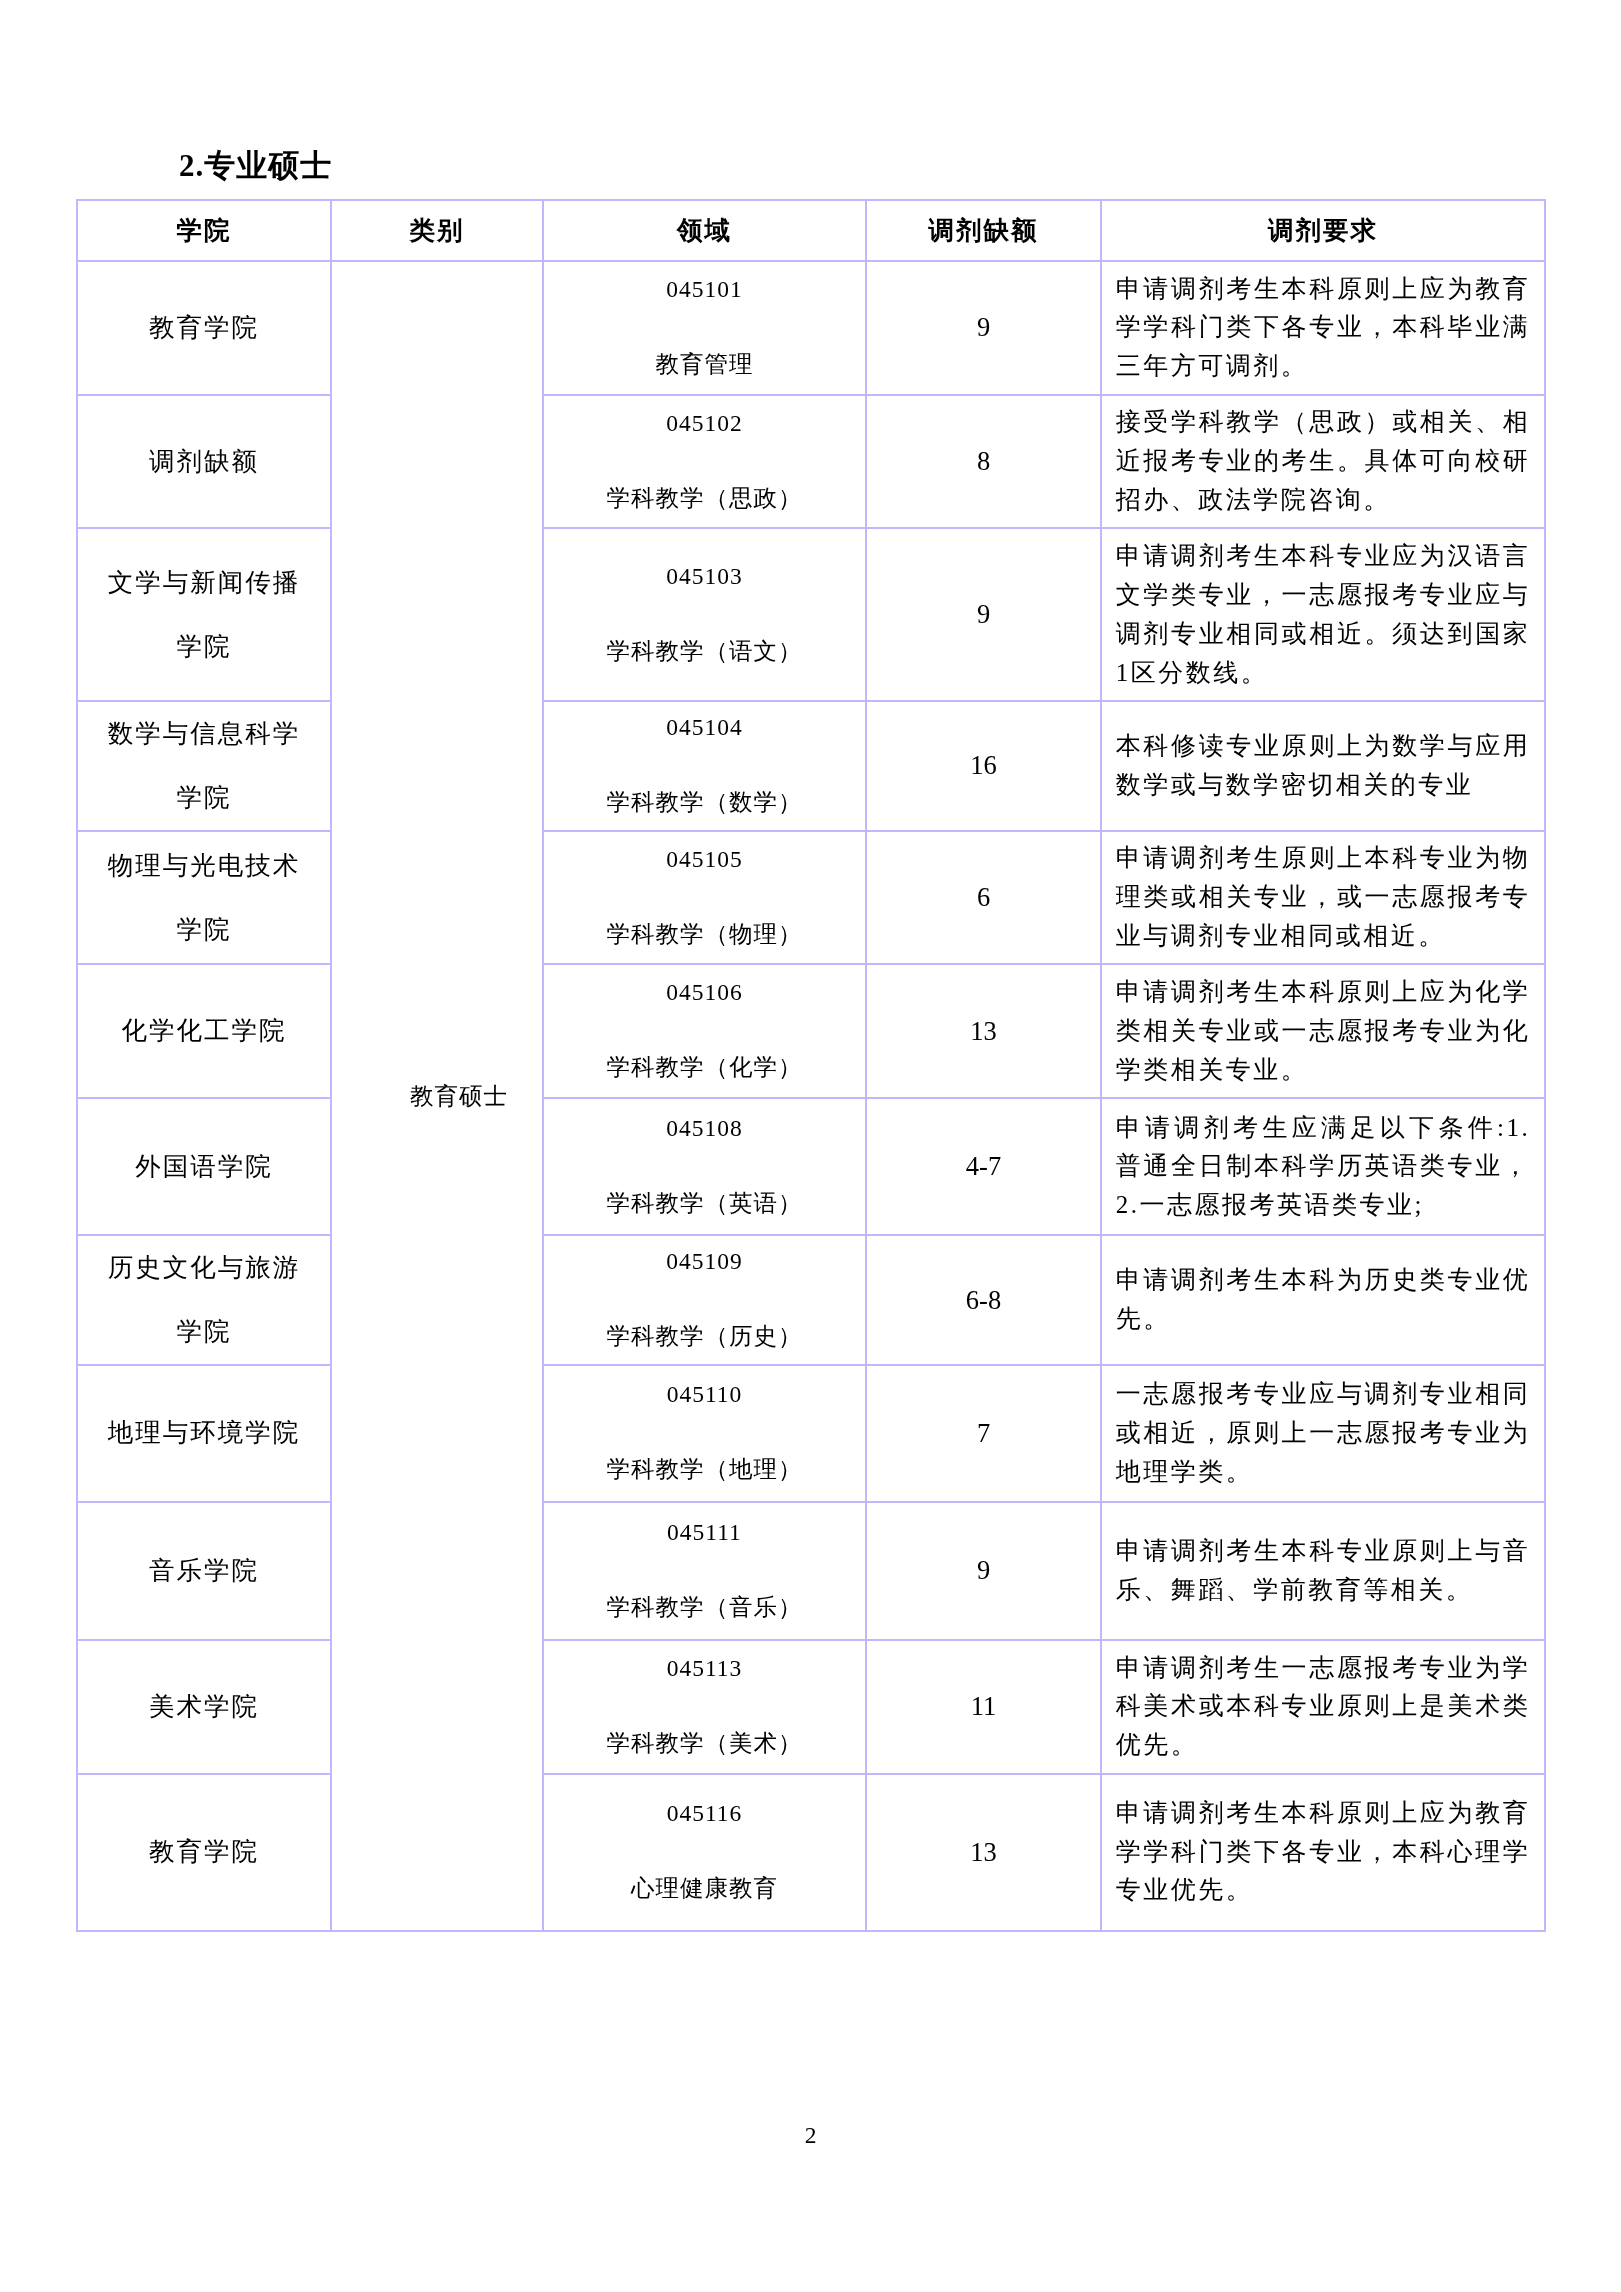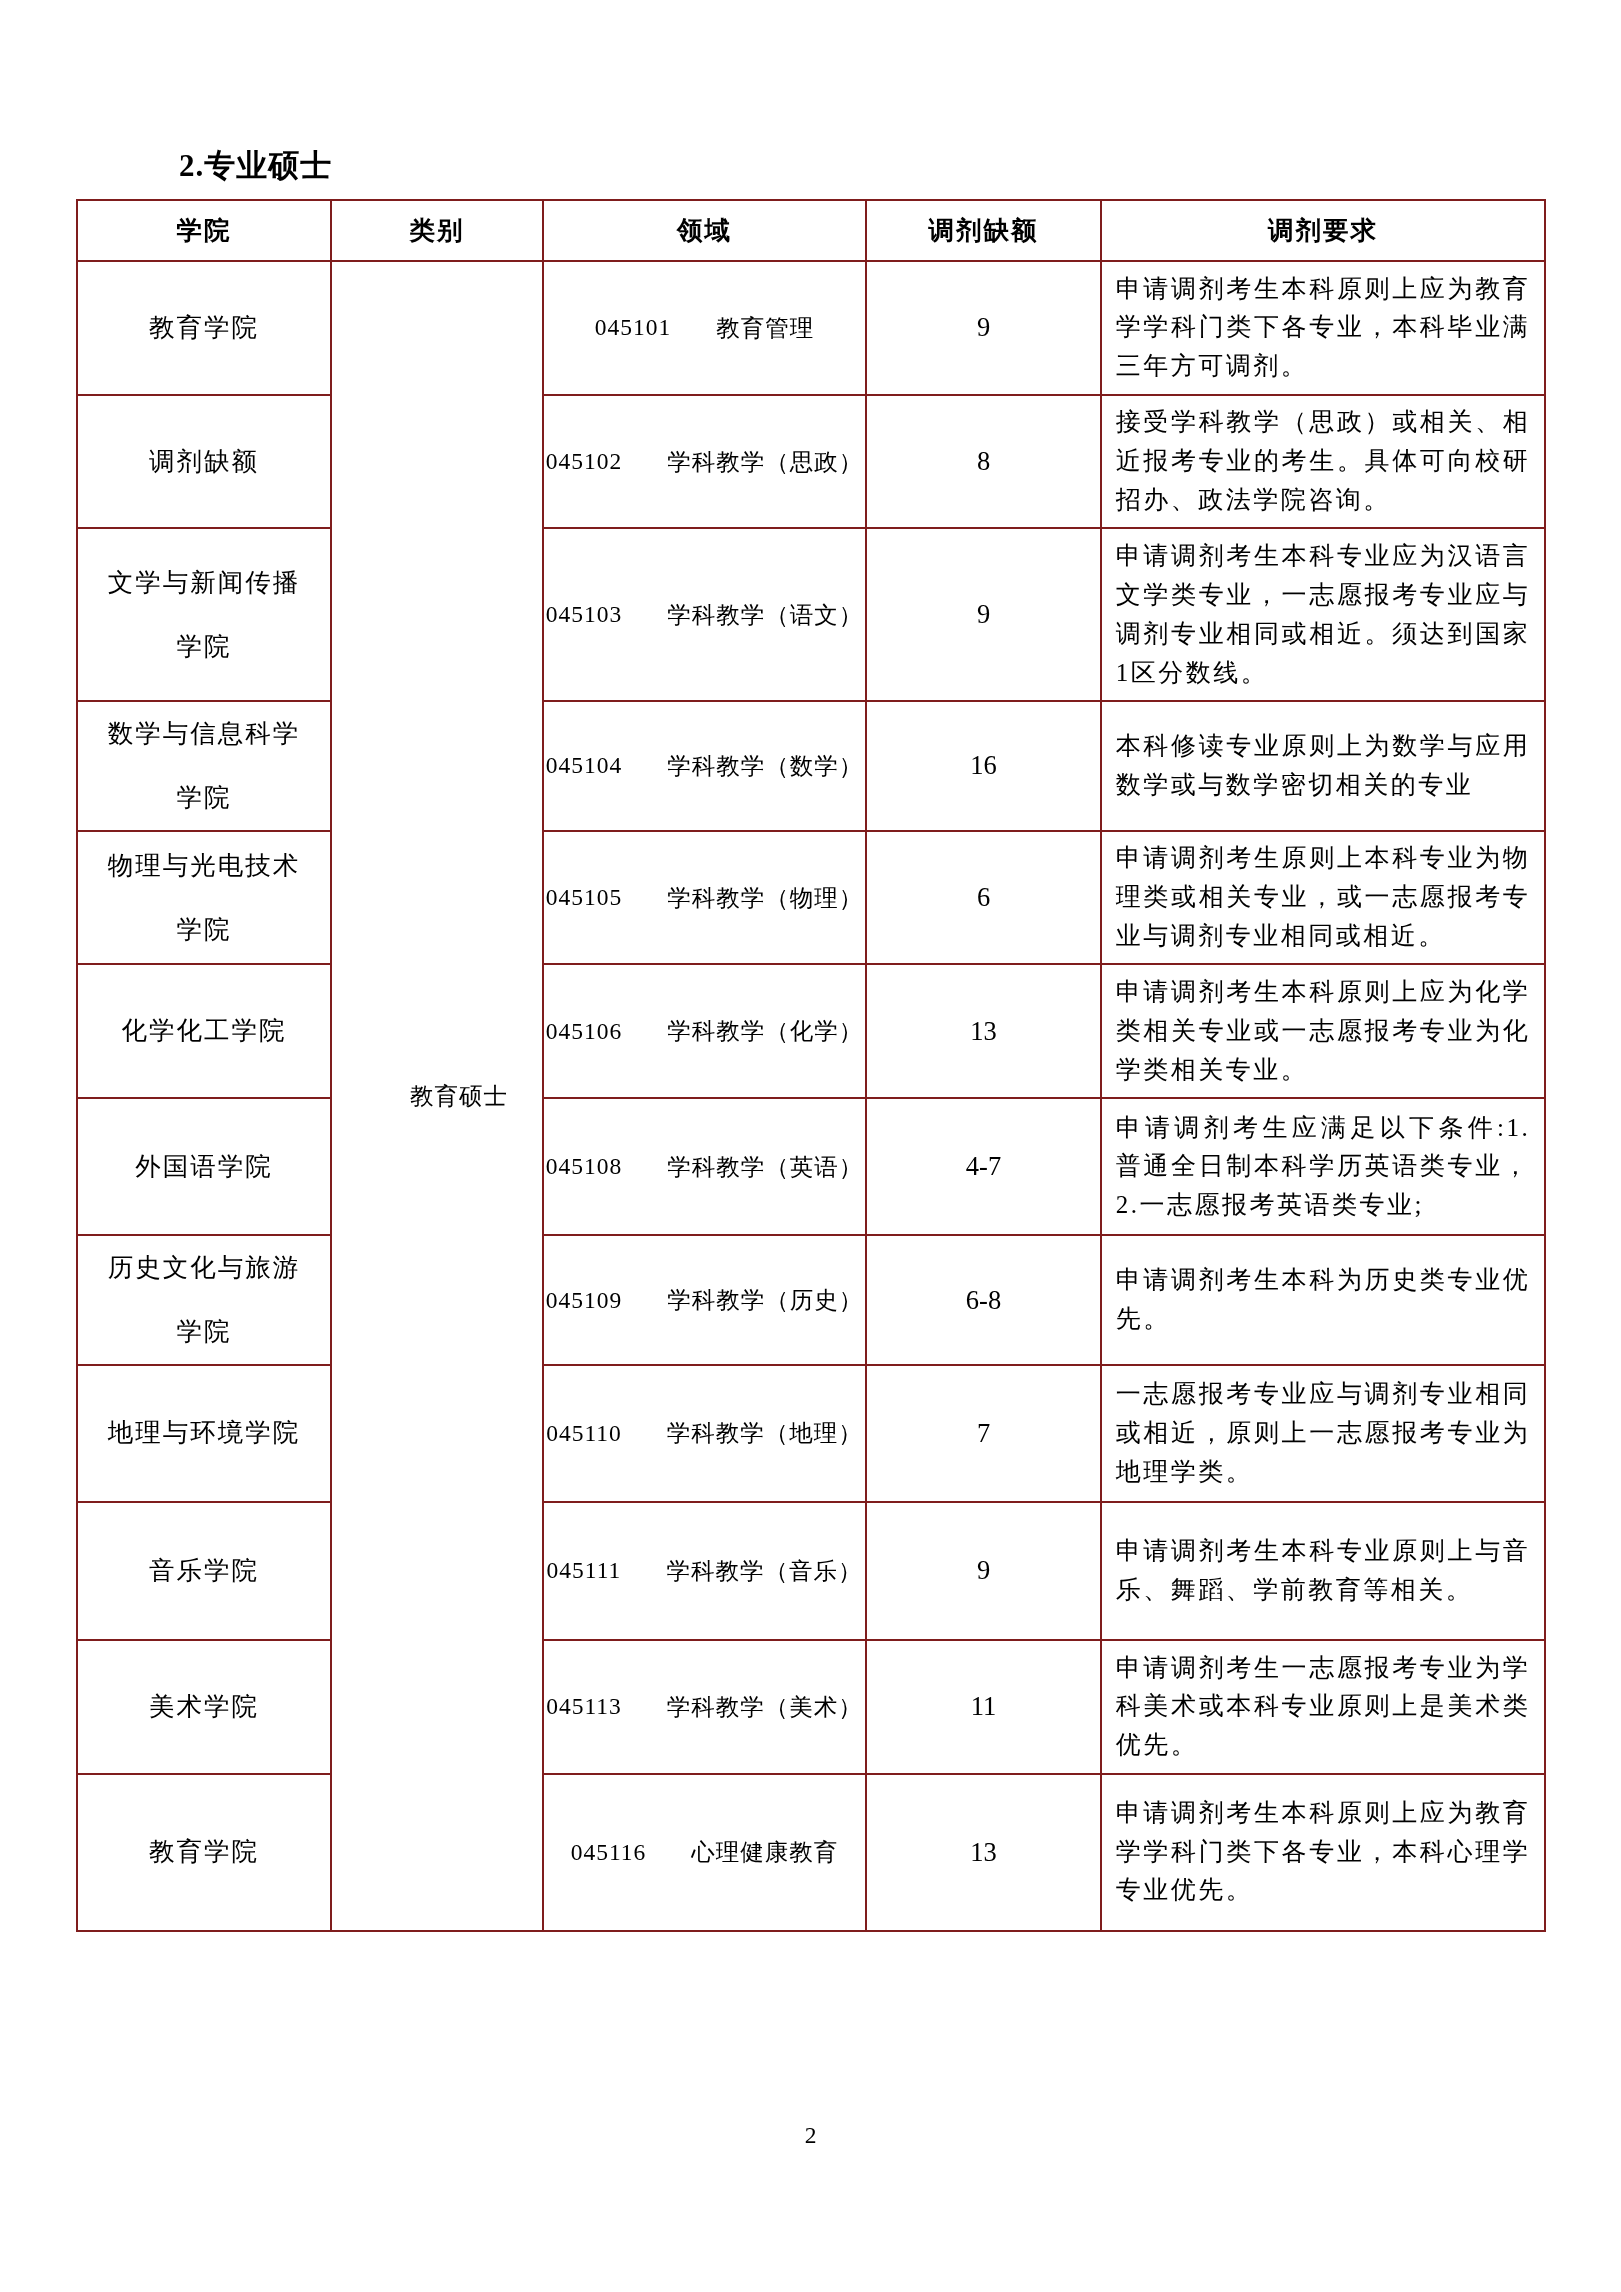--- a/index.html
+++ b/index.html
@@ -21,21 +21,21 @@
     margin-left: 103px;
     margin-bottom: 11.8px;
     letter-spacing: 1px;
   }
   table.grid {
     border-collapse: collapse;
     table-layout: fixed;
     width: 1468px;
   }
   table.grid th, table.grid td {
-    border: 2px solid #7f1d1d;
+    border: 2px solid #c4b5fd;
     vertical-align: middle;
   }
   thead tr { height: 61px; }
   thead th {
     font-size: 25.5px;
     font-weight: bold;
     text-align: center;
     letter-spacing: 2px;
   }
   tbody tr:nth-child(1)  { height: 118px; }
@@ -59,20 +59,21 @@
     letter-spacing: 2px;
   }
   .cat-cell {
     font-size: 23.5px;
     text-align: center;
     letter-spacing: 1px;
     padding-left: 44px;
   }
   .field-cell .field-inner {
     display: flex;
+    flex-direction: column;
     align-items: center;
     justify-content: center;
     gap: 45px;
   }
   .field-cell .code, .field-cell .fname {
     font-size: 23.5px;
     text-align: center;
     letter-spacing: 1px;
   }
   .quota-cell {

